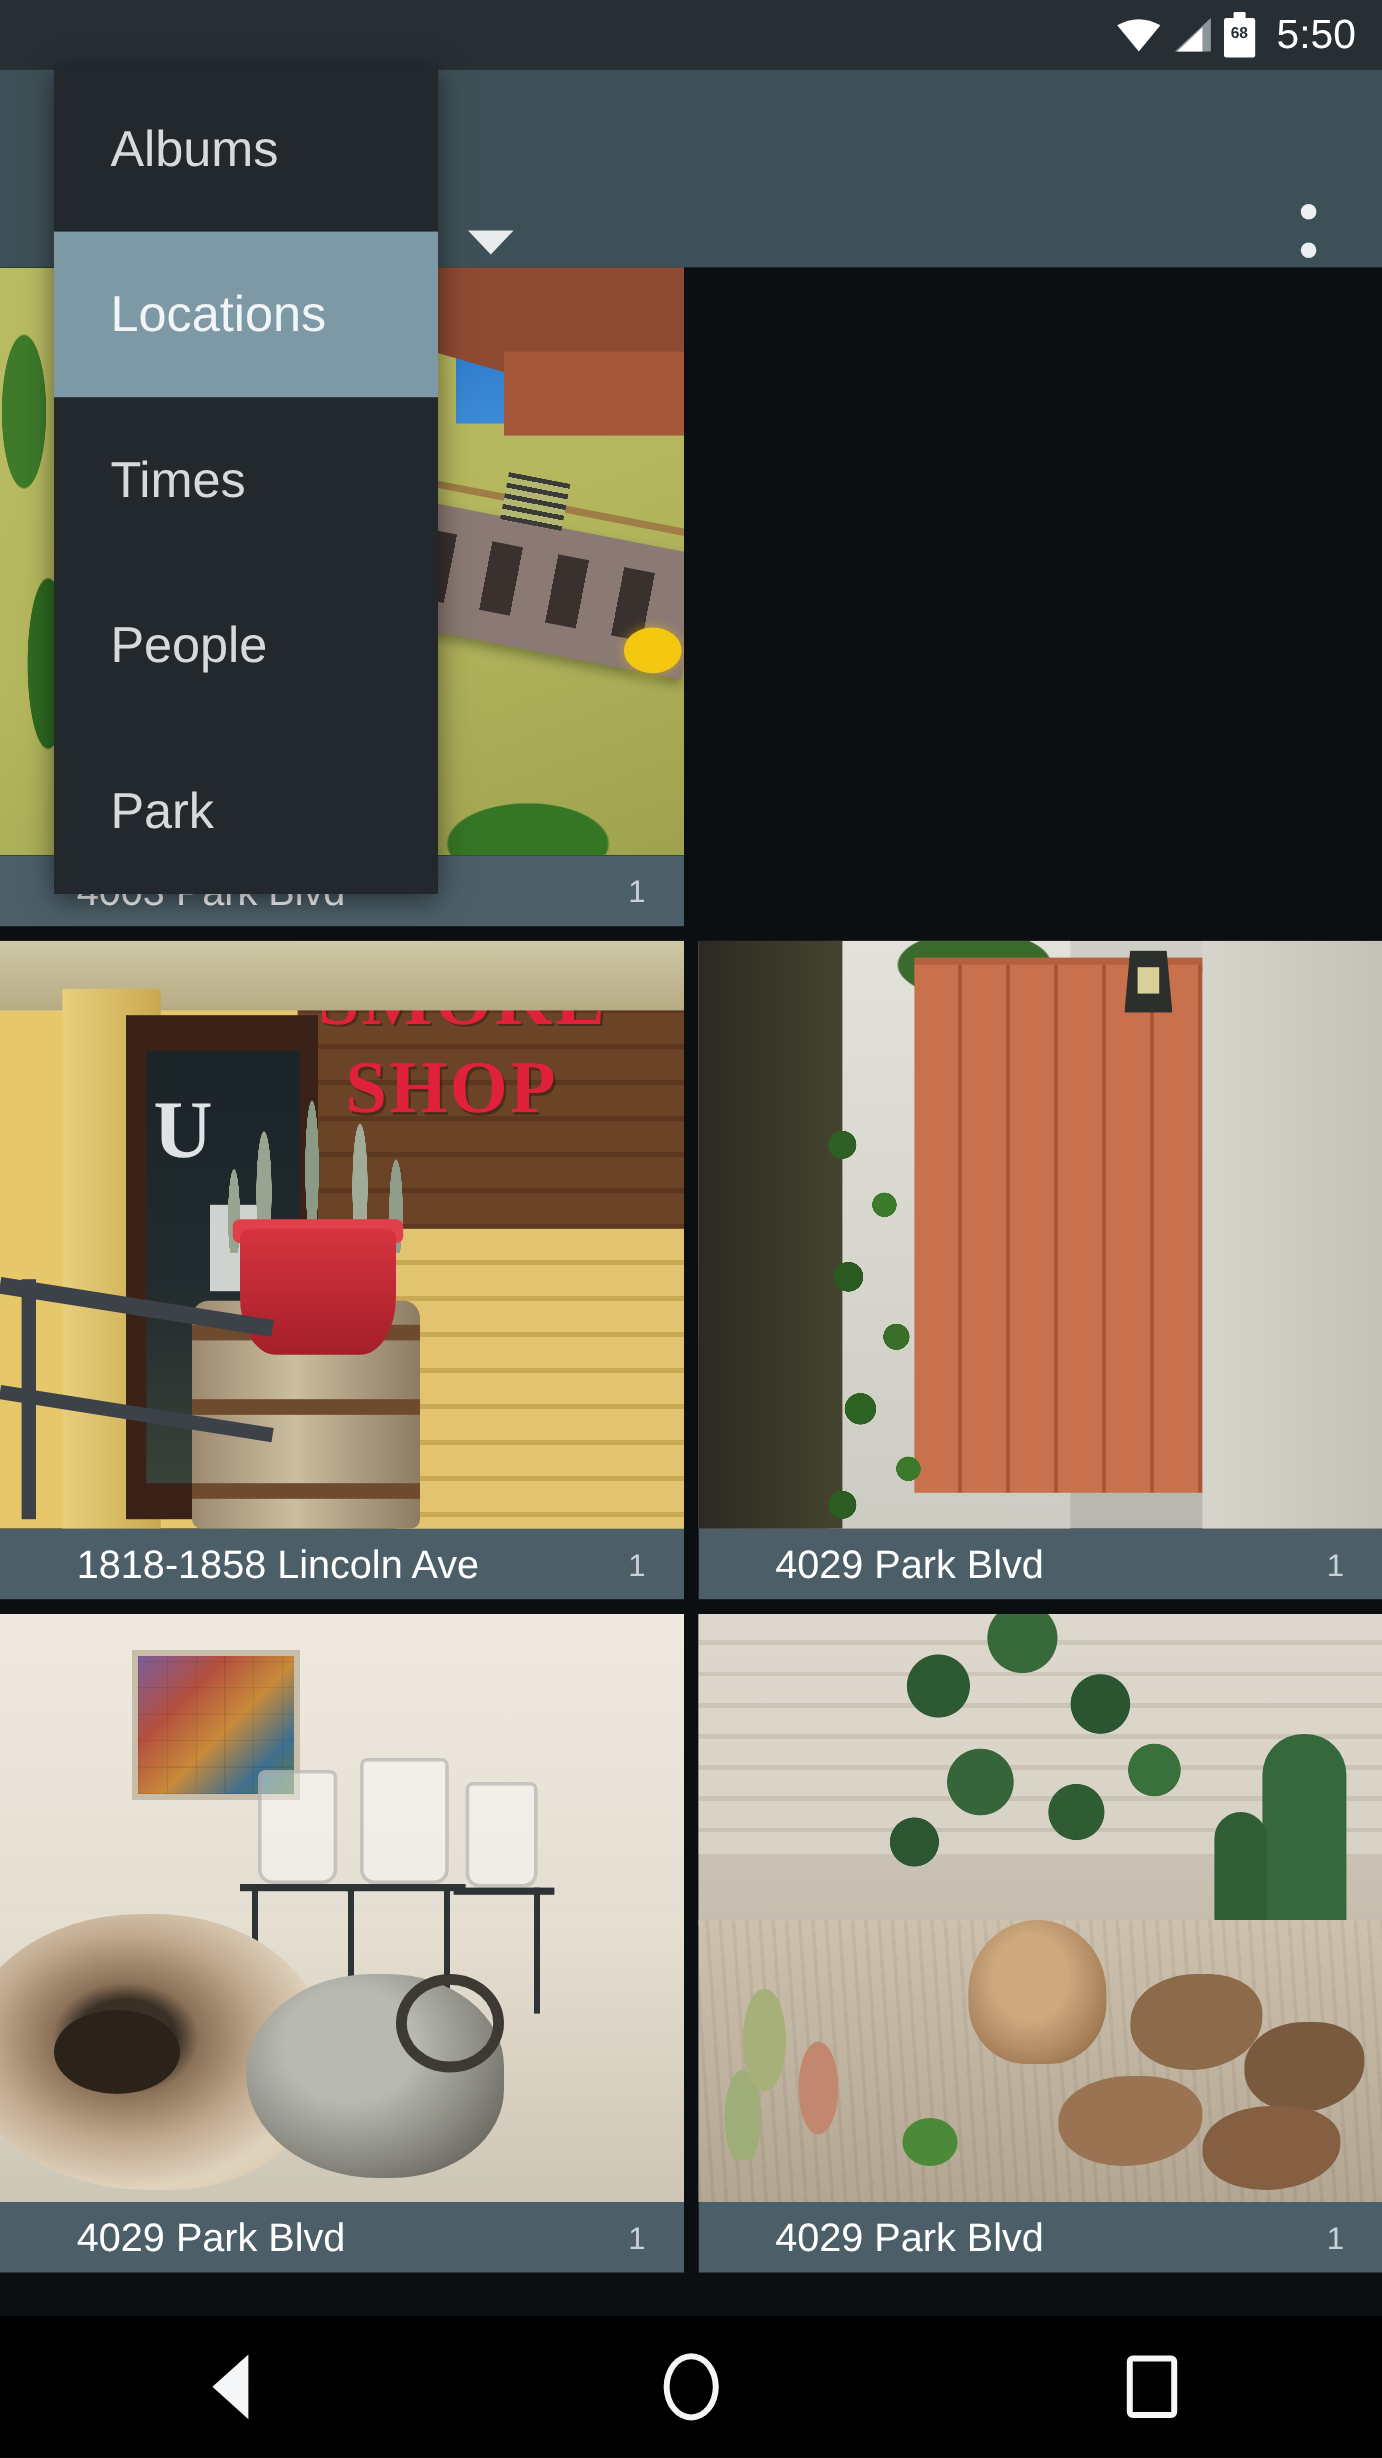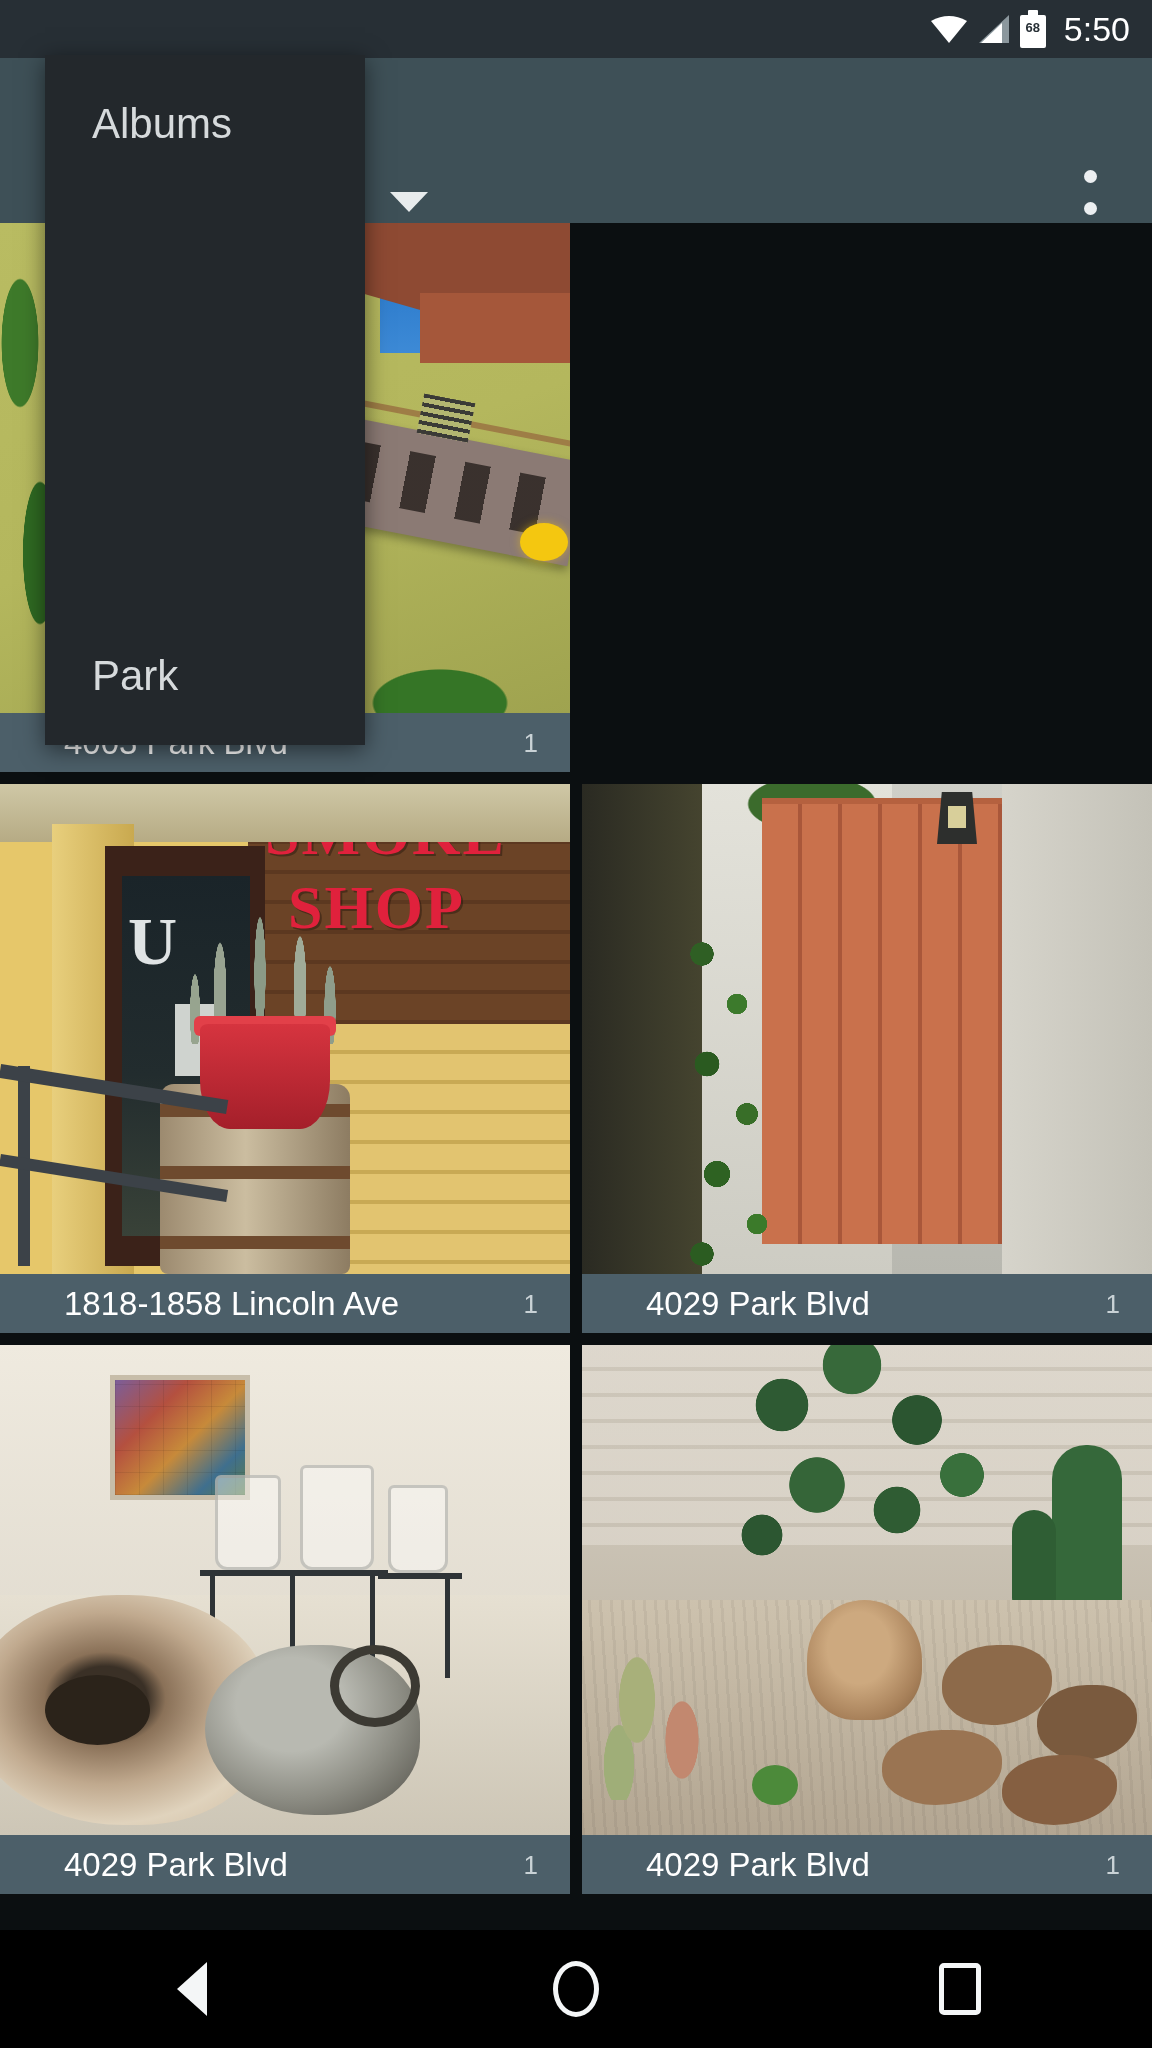--- a/index.html
+++ b/index.html
@@ -569,20 +569,29 @@
       <span class="count">1</span>
     </div>
   </div>
 
 </div>
 
 <div class="menu">
   <div class="menu-item mi0">
       <span>Albums</span>
     </div>
+  <div class="menu-item mi1 sel">
+      <span>Locations</span>
+    </div>
+  <div class="menu-item mi2">
+      <span>Times</span>
+    </div>
+  <div class="menu-item mi3">
+      <span>People</span>
+    </div>
   <div class="menu-item mi4">
       <span>Park</span>
     </div>
 </div>
 
 <div class="navbar">
   <div class="nav-btn">
     <span class="nav-back"></span>
   </div>
   <div class="nav-btn">

